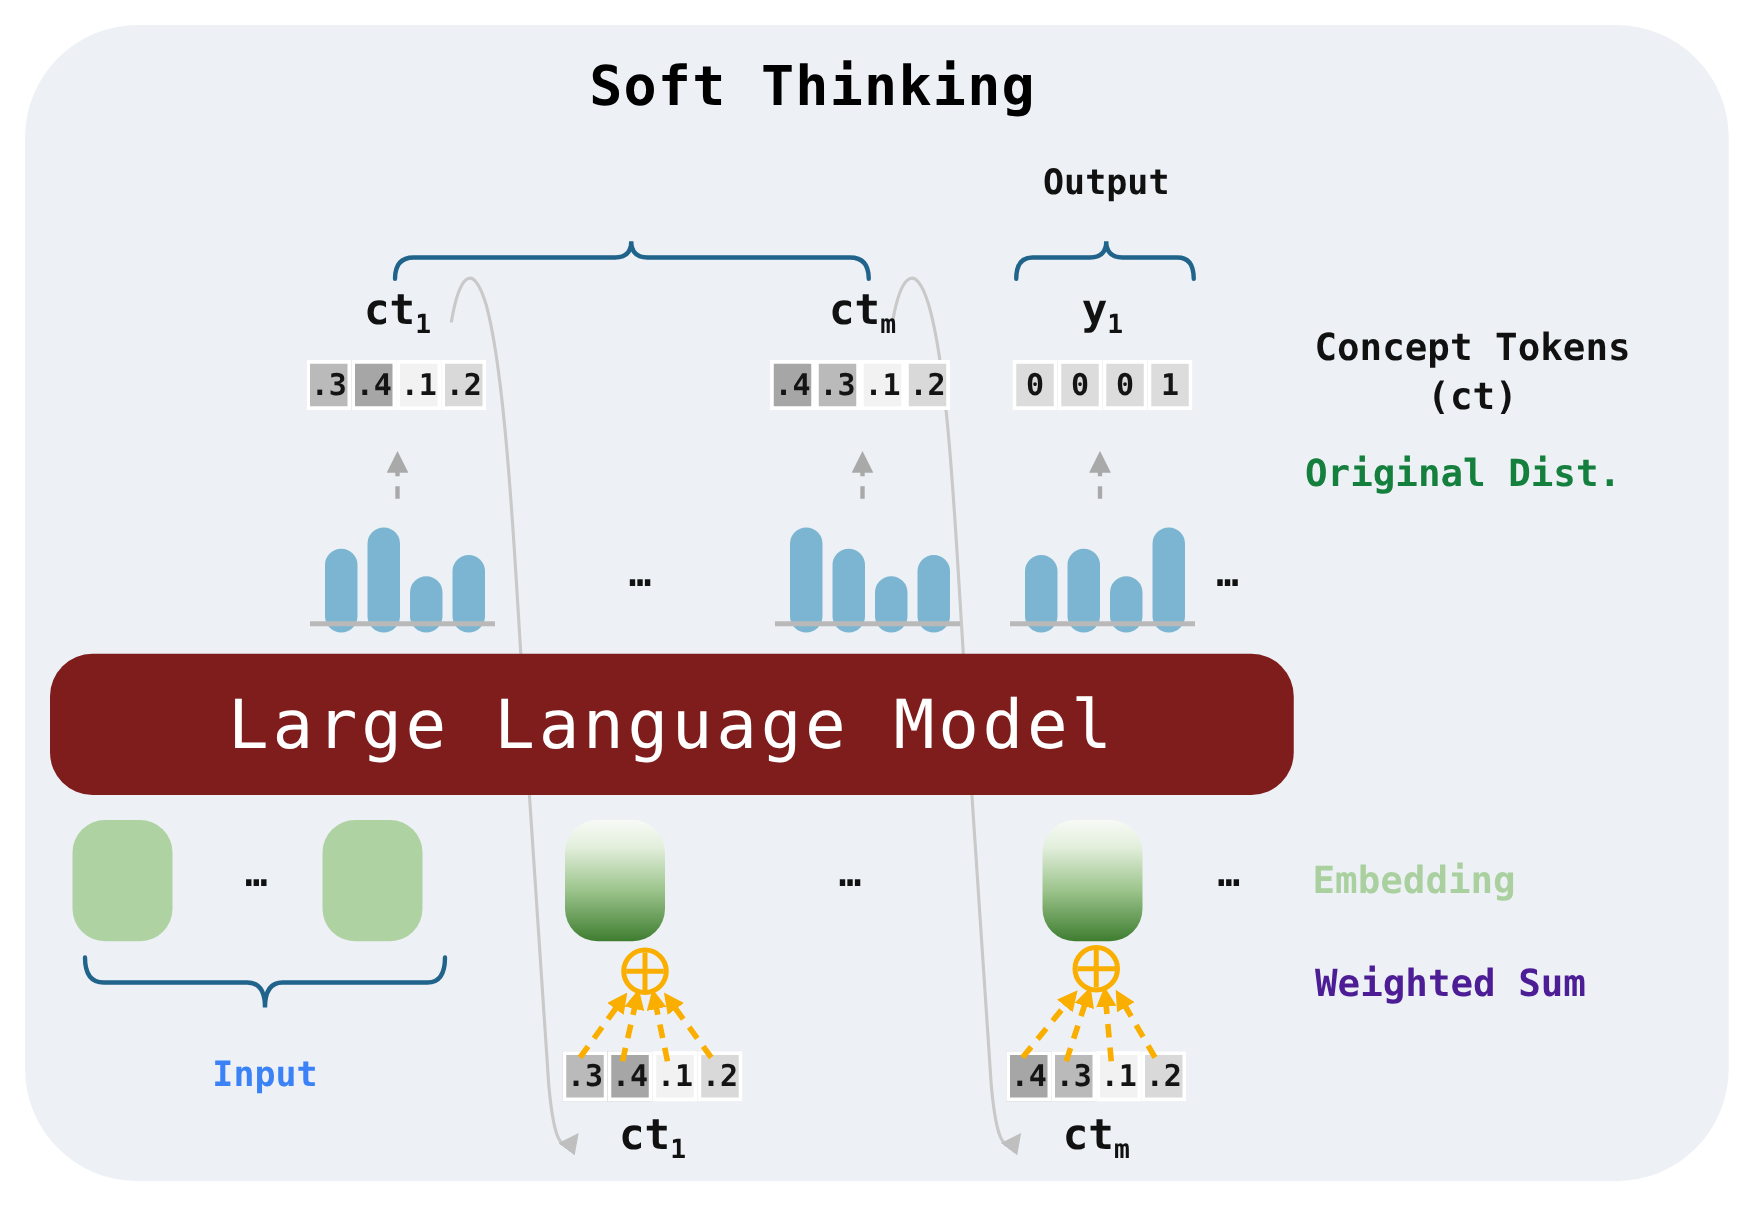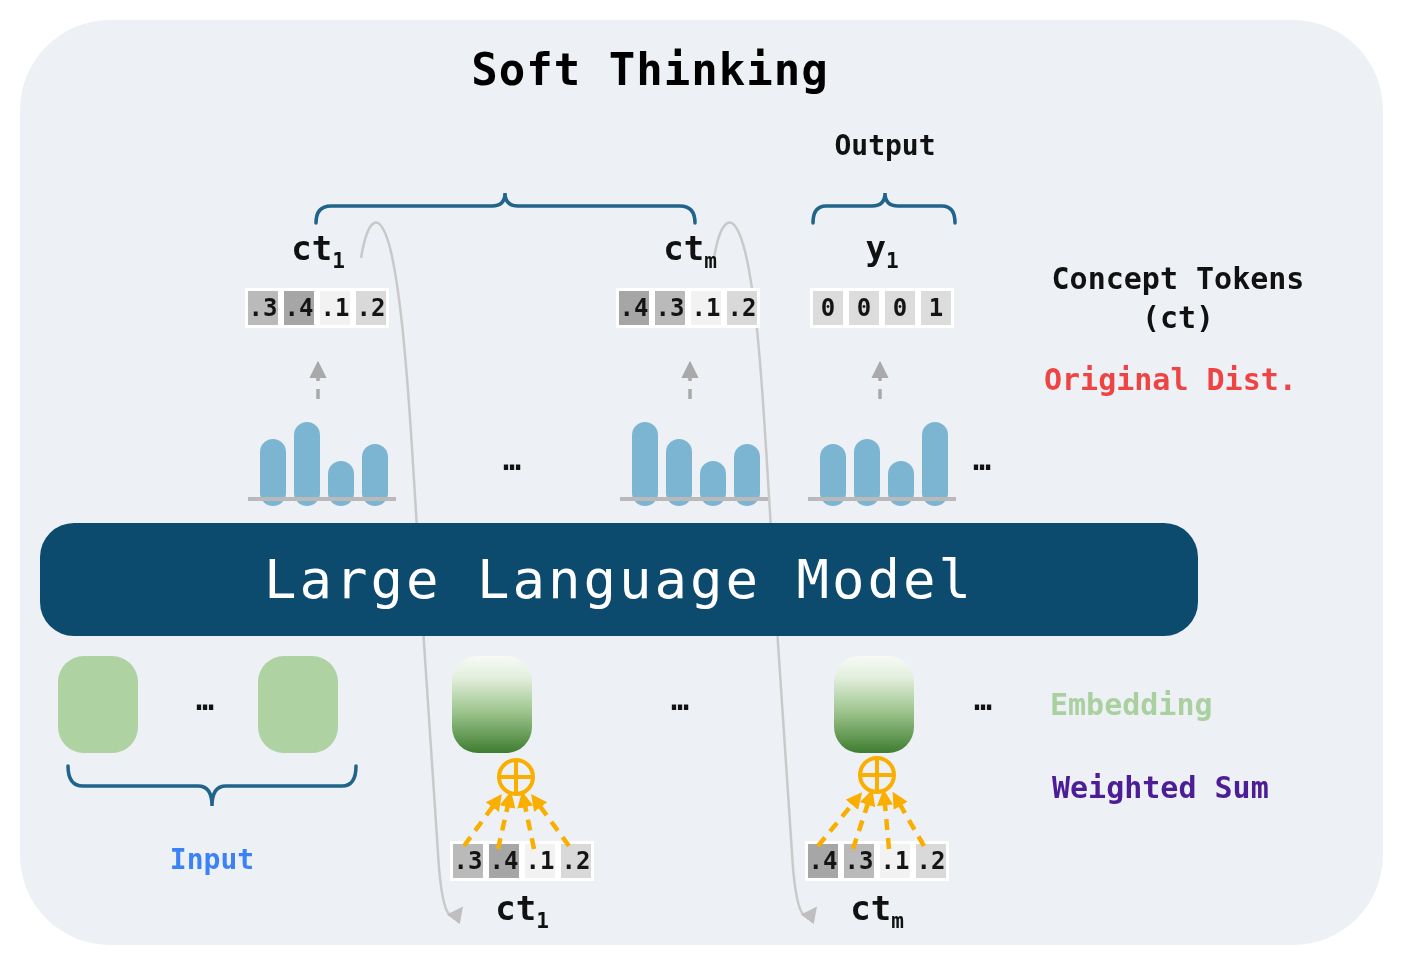--- a/index.html
+++ b/index.html
@@ -14,28 +14,28 @@
   .ctlab{font-size:34px;font-weight:600;color:#111;}
   .ctlab sub{font-size:0.62em;}
   .trow{display:flex;}
   .cell{display:inline-block;width:30px;height:34px;border:3px solid #ffffff;
         font-family:"DejaVu Sans Mono",monospace;font-weight:700;font-size:24px;
         line-height:34px;text-align:center;color:#141414;}
   .chart{position:absolute;width:148px;height:96px;z-index:2;}
   .bar{position:absolute;bottom:0;width:26px;border-radius:13px;}
   .baseline{position:absolute;left:0;right:0;bottom:5px;height:4px;background:#b9b9b9;z-index:2;}
   .dots{font-size:30px;font-weight:700;color:#111;}
-  .llm{left:40px;top:523px;width:1158px;height:113px;border-radius:34px;background:#0c4a6e;
+  .llm{left:40px;top:523px;width:995px;height:113px;border-radius:34px;background:#7f1d1d;
        color:#ffffff;font-size:54px;letter-spacing:3px;line-height:113px;text-align:center;}
   .embox{position:absolute;top:656px;width:80px;height:97px;border-radius:26px;z-index:2;}
   .embox.flat{background:#aed2a2;}
   .embox.grad{background:linear-gradient(180deg,#f7faf5 0%,#e3efdd 22%,#9cc48c 58%,#3e7d30 100%);}
   .leg{font-size:30px;font-weight:600;white-space:nowrap;}
   .leg.bold{font-weight:700;color:#111;line-height:39px;}
-  .leg.gray{color:#ef4444;}
+  .leg.gray{color:#15803d;}
   .leg.blue{color:#7ab5d1;}
   .leg.green{color:#abd0a0;}
   .leg.yellow{color:#4c1d95;}
   .inlab{font-size:28px;font-weight:600;color:#3b82f6;}
   .xlab{font-size:30px;font-weight:600;color:#111;}
   .xlab sub{font-size:0.62em;}
 </style>
 </head>
 <body>
 

